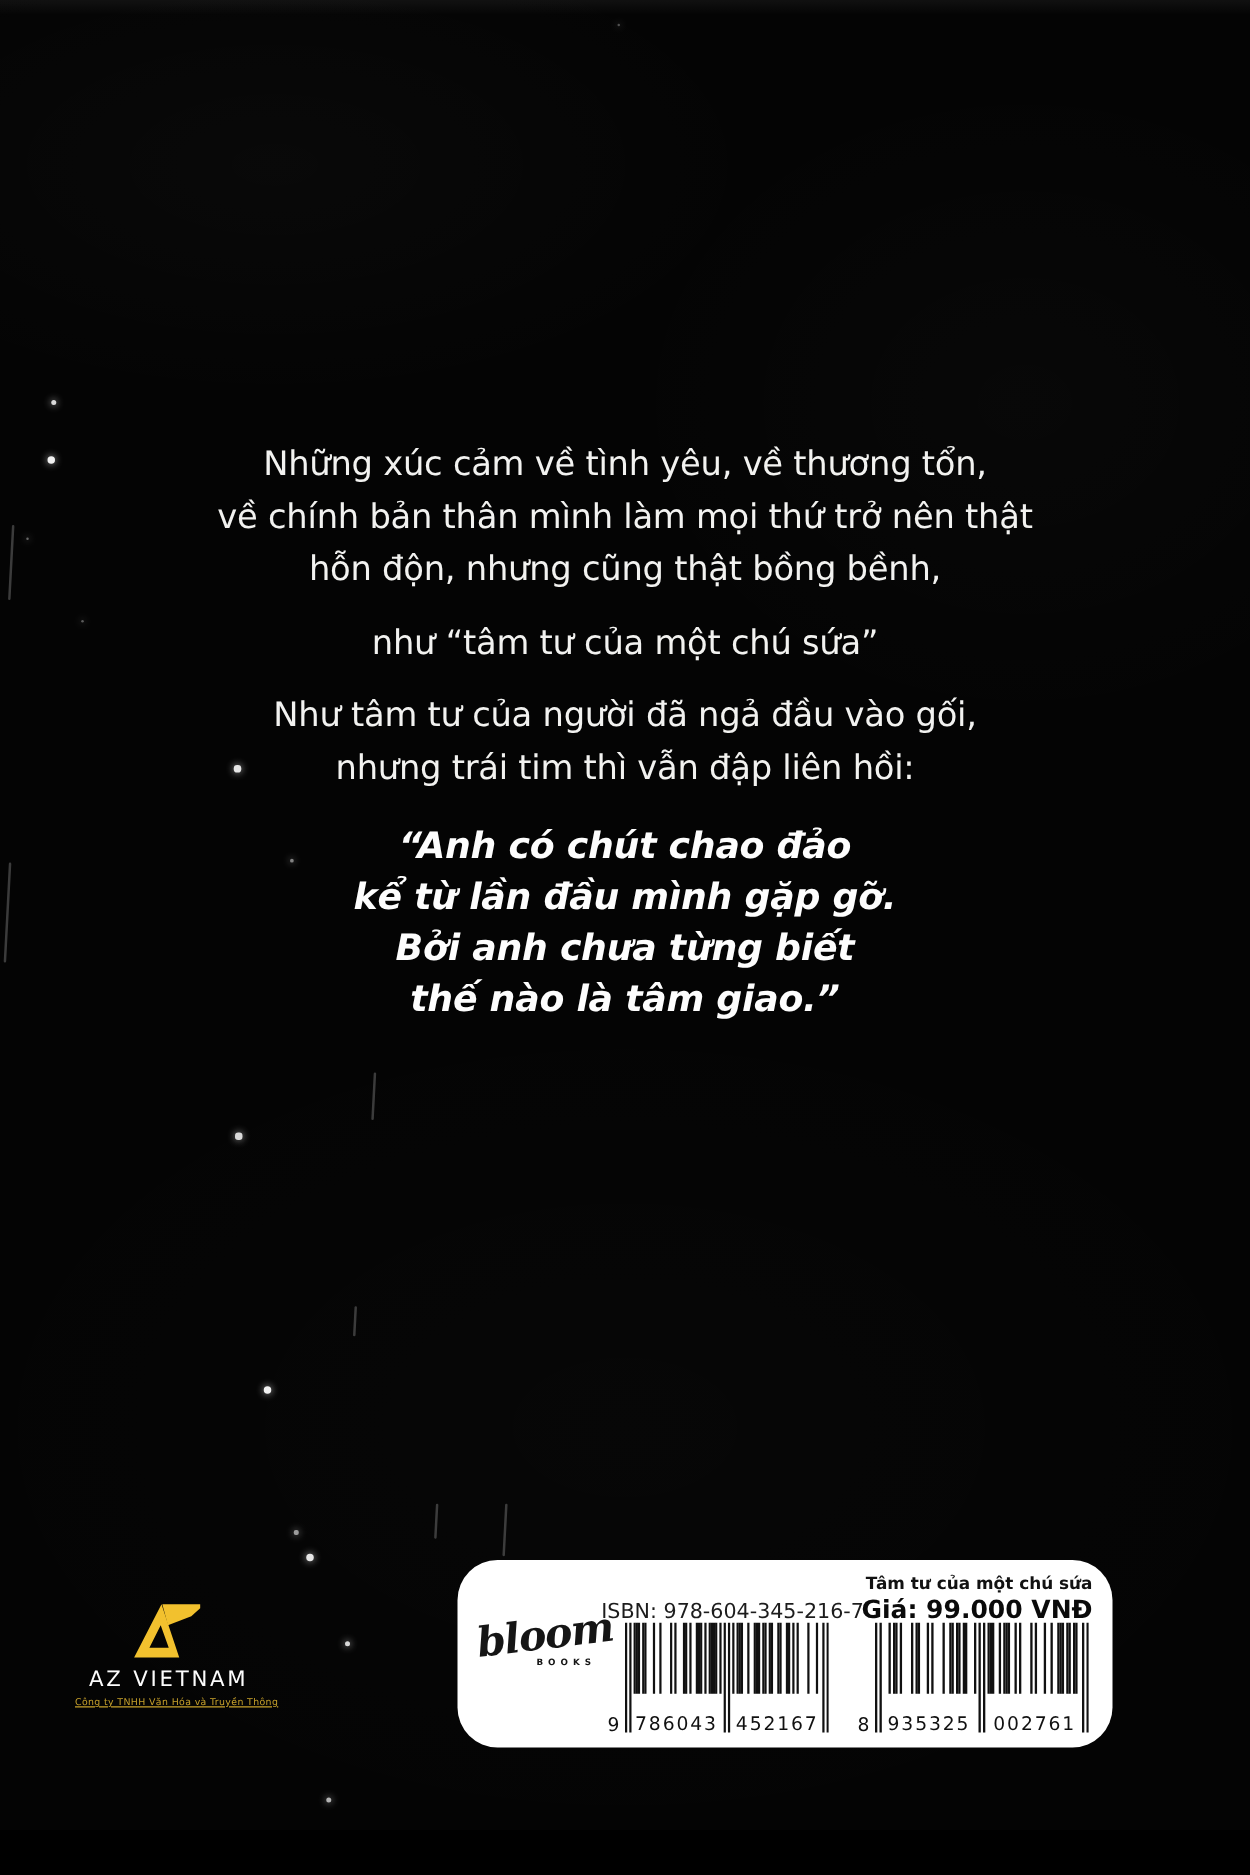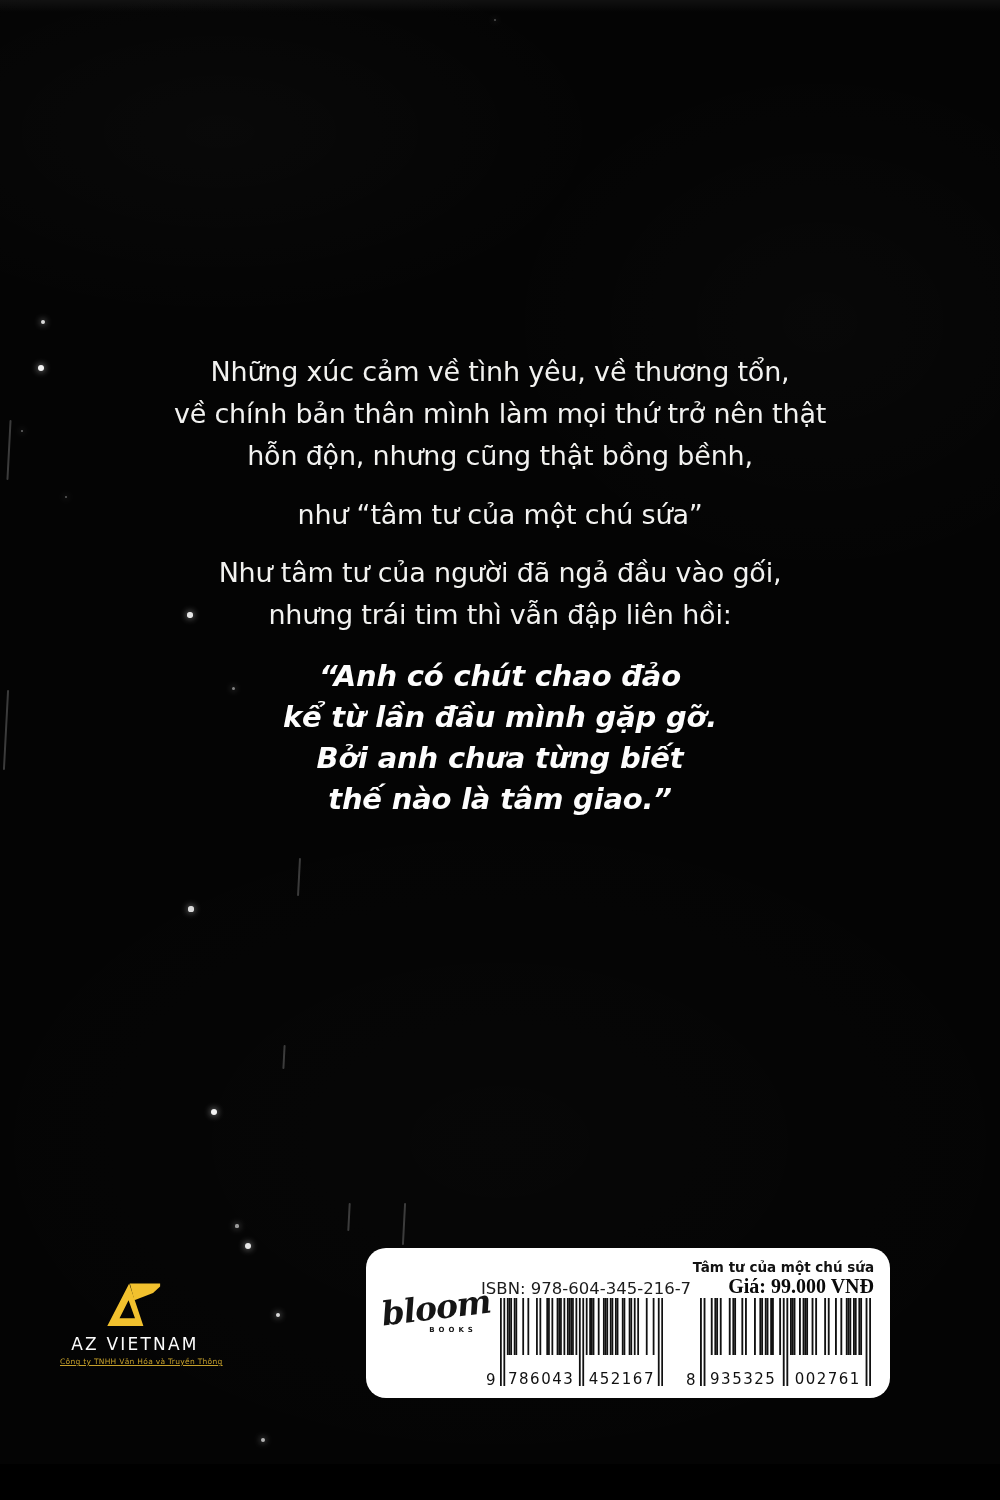--- a/index.html
+++ b/index.html
@@ -33,25 +33,25 @@
          font-weight:bold;font-style:italic;color:#fdfdfd;letter-spacing:-0.2px;text-align:center;}
   
   .az-logo{position:absolute;left:60px;top:1280px;width:150px;text-align:center;}
   .az-mark{display:block;margin:0 auto;}
   .az-name{color:#fcfcfc;font-size:17px;letter-spacing:2.2px;margin-top:6px;
            font-weight:400;white-space:nowrap;}
   .az-company{color:#c7a12b;font-size:7.5px;letter-spacing:0.3px;margin-top:3px;
               white-space:nowrap;text-decoration:underline;}
   
   .panel{position:absolute;left:366px;top:1248px;width:524px;height:150px;
-         background:#ffffff;border-radius:20px;color:#111;}
+         background:#ffffff;border-radius:32px;color:#111;}
   .panel-title{position:absolute;right:16px;top:11px;font-size:13.5px;
                font-weight:bold;color:#121212;white-space:nowrap;}
   .panel-price{position:absolute;right:16px;top:27px;font-size:20px;
-               font-weight:bold;color:#0a0a0a;white-space:nowrap;font-family:Liberation Serif, serif;}
+               font-weight:bold;color:#0a0a0a;white-space:nowrap;}
   .panel-isbn{position:absolute;left:115px;top:31px;width:200px;text-align:center;
               font-size:16.5px;color:#1c1c1c;white-space:nowrap;}
   .brand{position:absolute;left:14px;top:42px;width:112px;text-align:center;
          color:#151515;}
   .brand-script{font-family:"DejaVu Serif","Liberation Serif",serif;
                 font-style:italic;font-weight:bold;font-size:33px;line-height:36px;
                 letter-spacing:-1px;transform:rotate(-7deg);display:block;}
   .brand-sub{display:block;font-size:7px;letter-spacing:4px;margin-top:0;
              margin-left:34px;font-weight:bold;}
   .barcode{position:absolute;top:50px;height:92px;}

